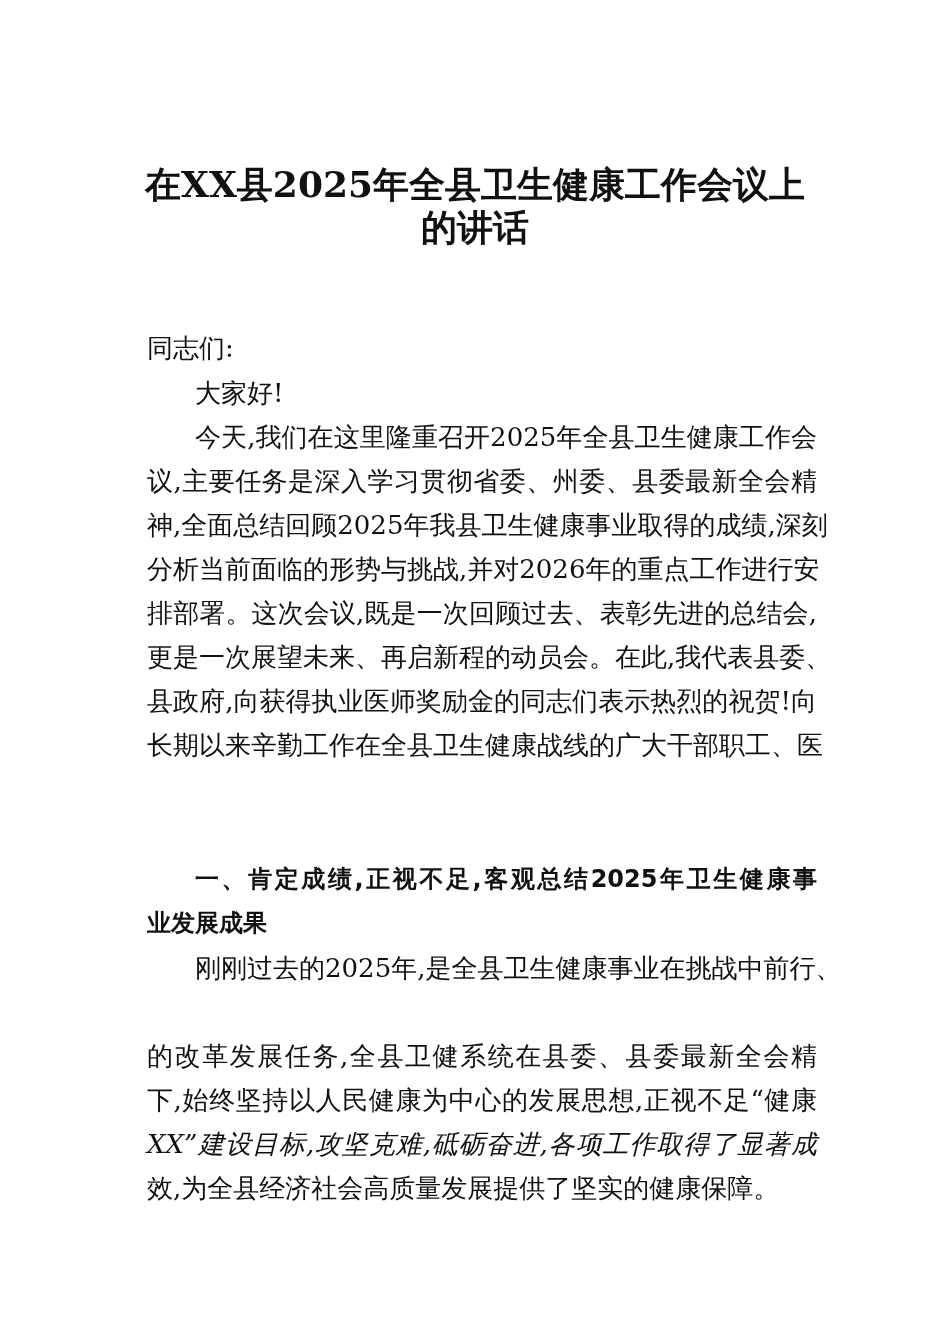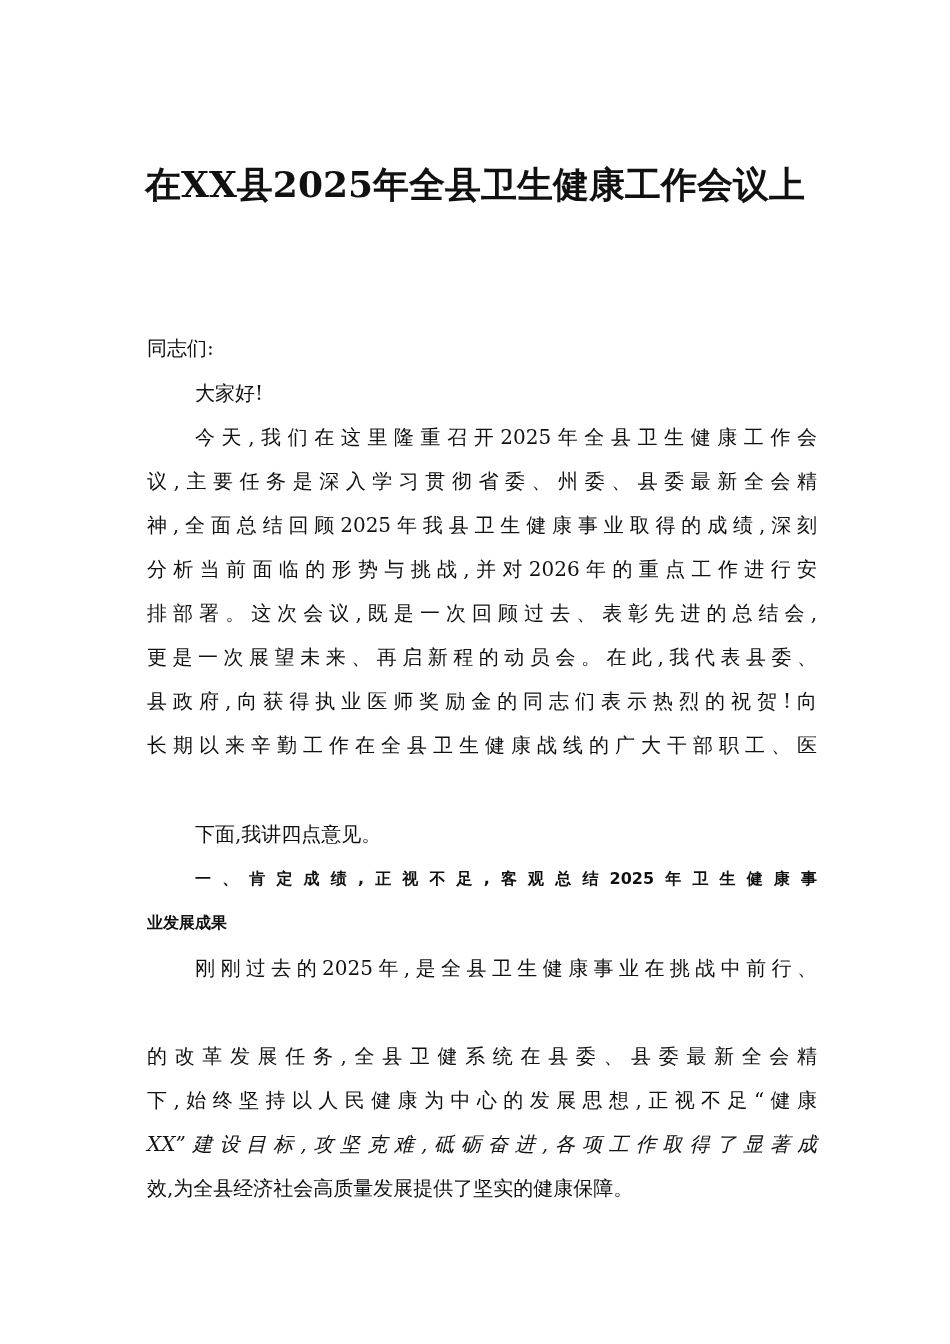--- a/index.html
+++ b/index.html
@@ -29,61 +29,61 @@
       font-size: 36px;
       font-weight: bold;
       line-height: 48px;
       white-space: nowrap;
       letter-spacing: 0px;
     }
     .line {
       position: absolute;
       left: 147px;
       width: 670px;
-      font-size: 20px;
+      font-size: 26px;
       line-height: 32px;
       white-space: nowrap;
       text-align: justify;
       text-align-last: justify;
       letter-spacing: 0px;
     }
     .line.last {
       text-align-last: left;
     }
     .line.indent {
       left: 195px;
       width: 622px;
     }
     .line.heading {
       font-family: "DejaVu Sans", "Liberation Sans", sans-serif;
       font-weight: bold;
-      font-size: 16px;
+      font-size: 24px;
     }
   </style>
 </head>
 <body>
 
 <div class="page">
 
   <div class="title-line" style="top:160px;">在XX县2025年全县卫生健康工作会议上</div>
+  <div class="title-line" style="top:203px;">的讲话</div>
 
   <div class="line last" style="top:332px;">同志们:</div>
 
   <div class="line indent last" style="top:377px;">大家好!</div>
 
   <div class="line indent" style="top:421px;">今天,我们在这里隆重召开2025年全县卫生健康工作会</div>
   <div class="line" style="top:465px;">议,主要任务是深入学习贯彻省委、州委、县委最新全会精</div>
   <div class="line" style="top:509px;">神,全面总结回顾2025年我县卫生健康事业取得的成绩,深刻</div>
   <div class="line" style="top:553px;">分析当前面临的形势与挑战,并对2026年的重点工作进行安</div>
   <div class="line" style="top:597px;">排部署。这次会议,既是一次回顾过去、表彰先进的总结会,</div>
   <div class="line" style="top:641px;">更是一次展望未来、再启新程的动员会。在此,我代表县委、</div>
   <div class="line" style="top:685px;">县政府,向获得执业医师奖励金的同志们表示热烈的祝贺!向</div>
   <div class="line" style="top:729px;">长期以来辛勤工作在全县卫生健康战线的广大干部职工、医</div>
 
-  <div class="line indent last" style="top:818px;">下面,我讲四点意见。</div>
 
   <div class="line indent heading" style="top:863px;">一、肯定成绩,正视不足,客观总结2025年卫生健康事</div>
   <div class="line heading last" style="top:907px;">业发展成果</div>
 
   <div class="line indent" style="top:952px;">刚刚过去的2025年,是全县卫生健康事业在挑战中前行、</div>
   <div class="line" style="top:1040px;">的改革发展任务,全县卫健系统在县委、县委最新全会精</div>
   <div class="line" style="top:1084px;">下,始终坚持以人民健康为中心的发展思想,正视不足“健康</div>
   <div class="line" style="top:1128px;font-style:italic;">XX”建设目标,攻坚克难,砥砺奋进,各项工作取得了显著成</div>
   <div class="line last" style="top:1172px;">效,为全县经济社会高质量发展提供了坚实的健康保障。</div>
 

